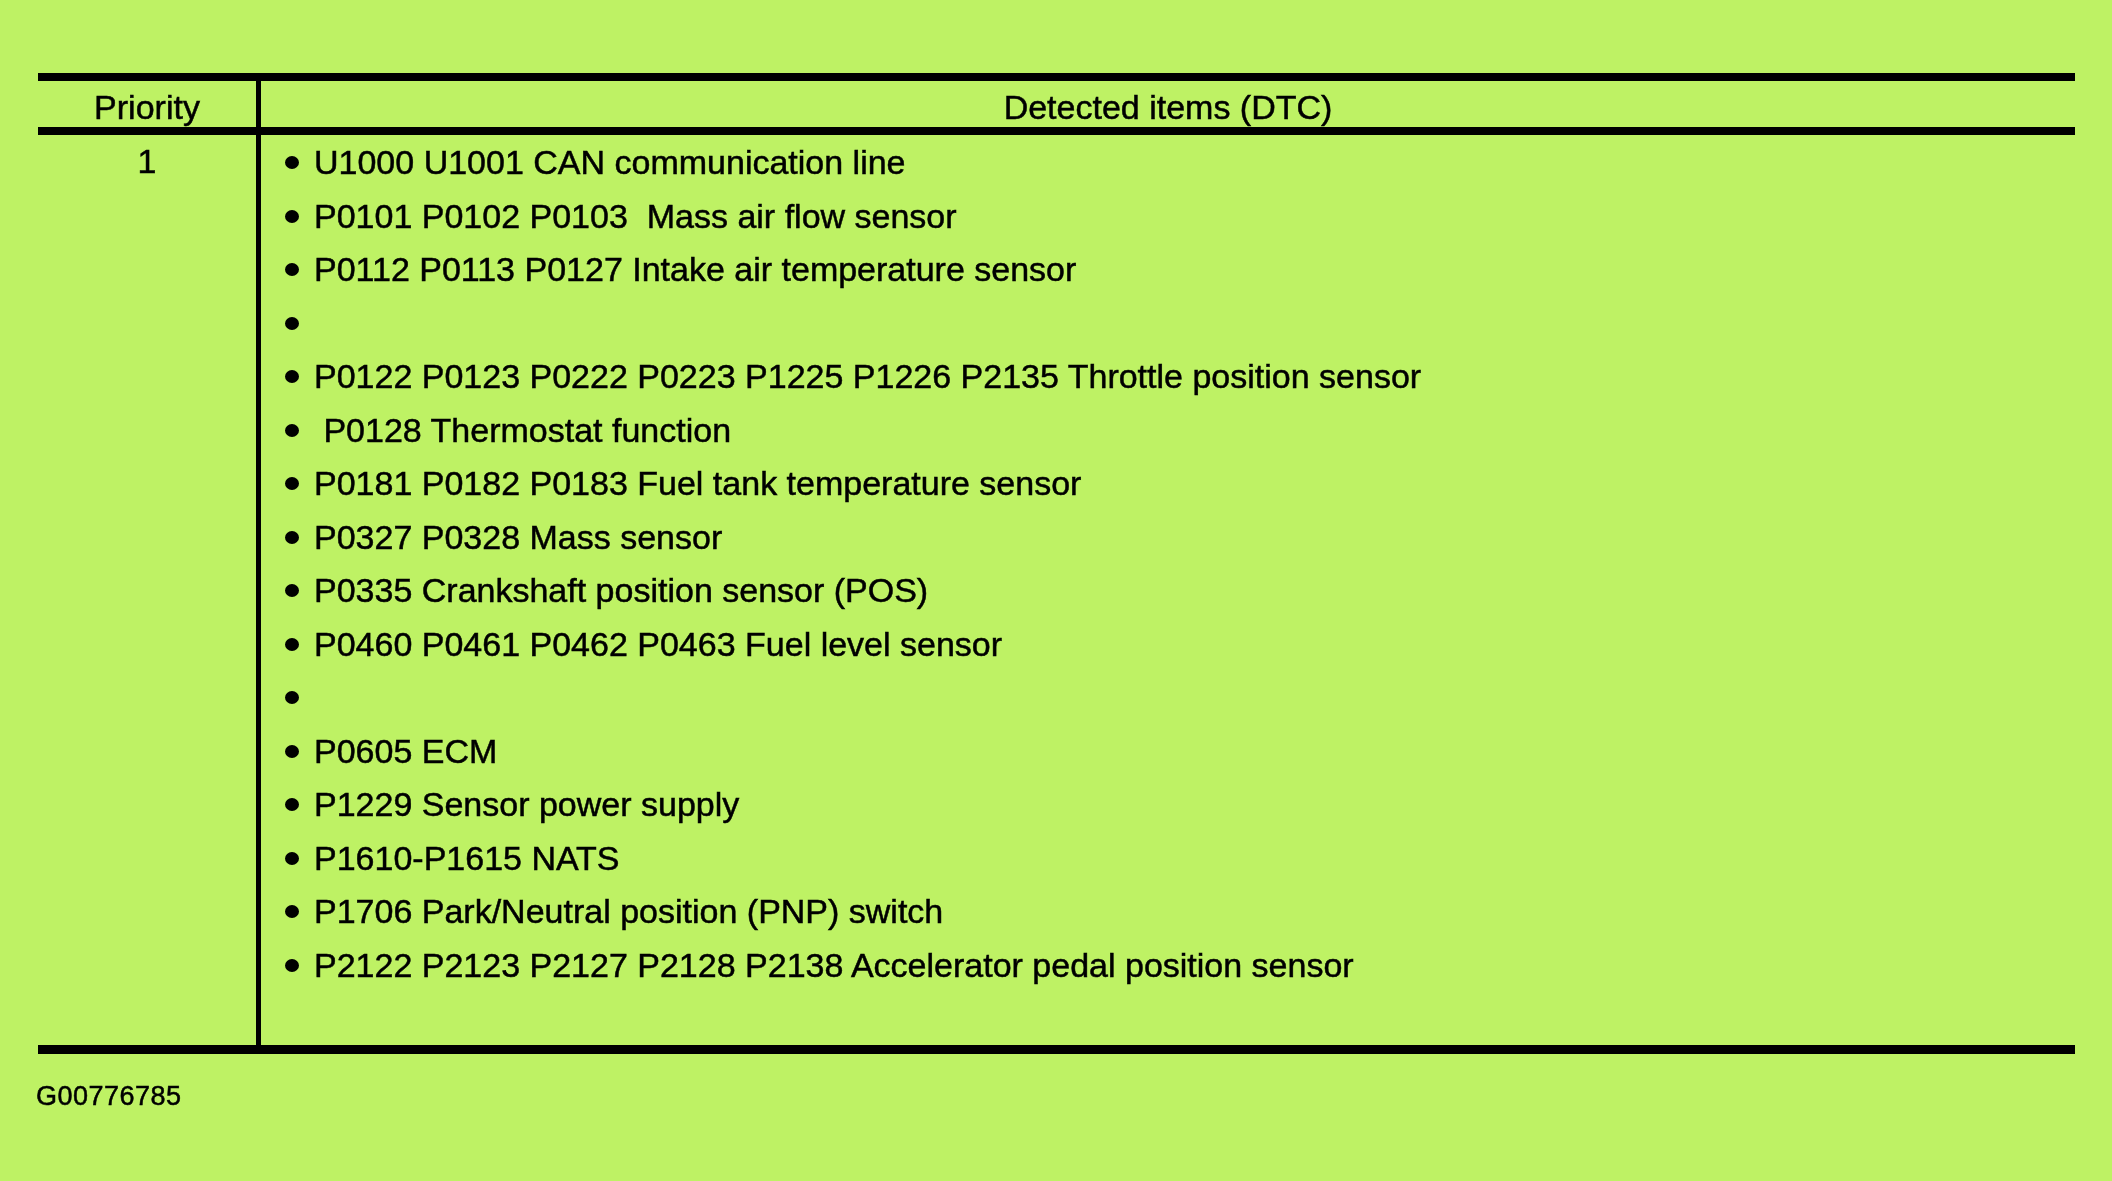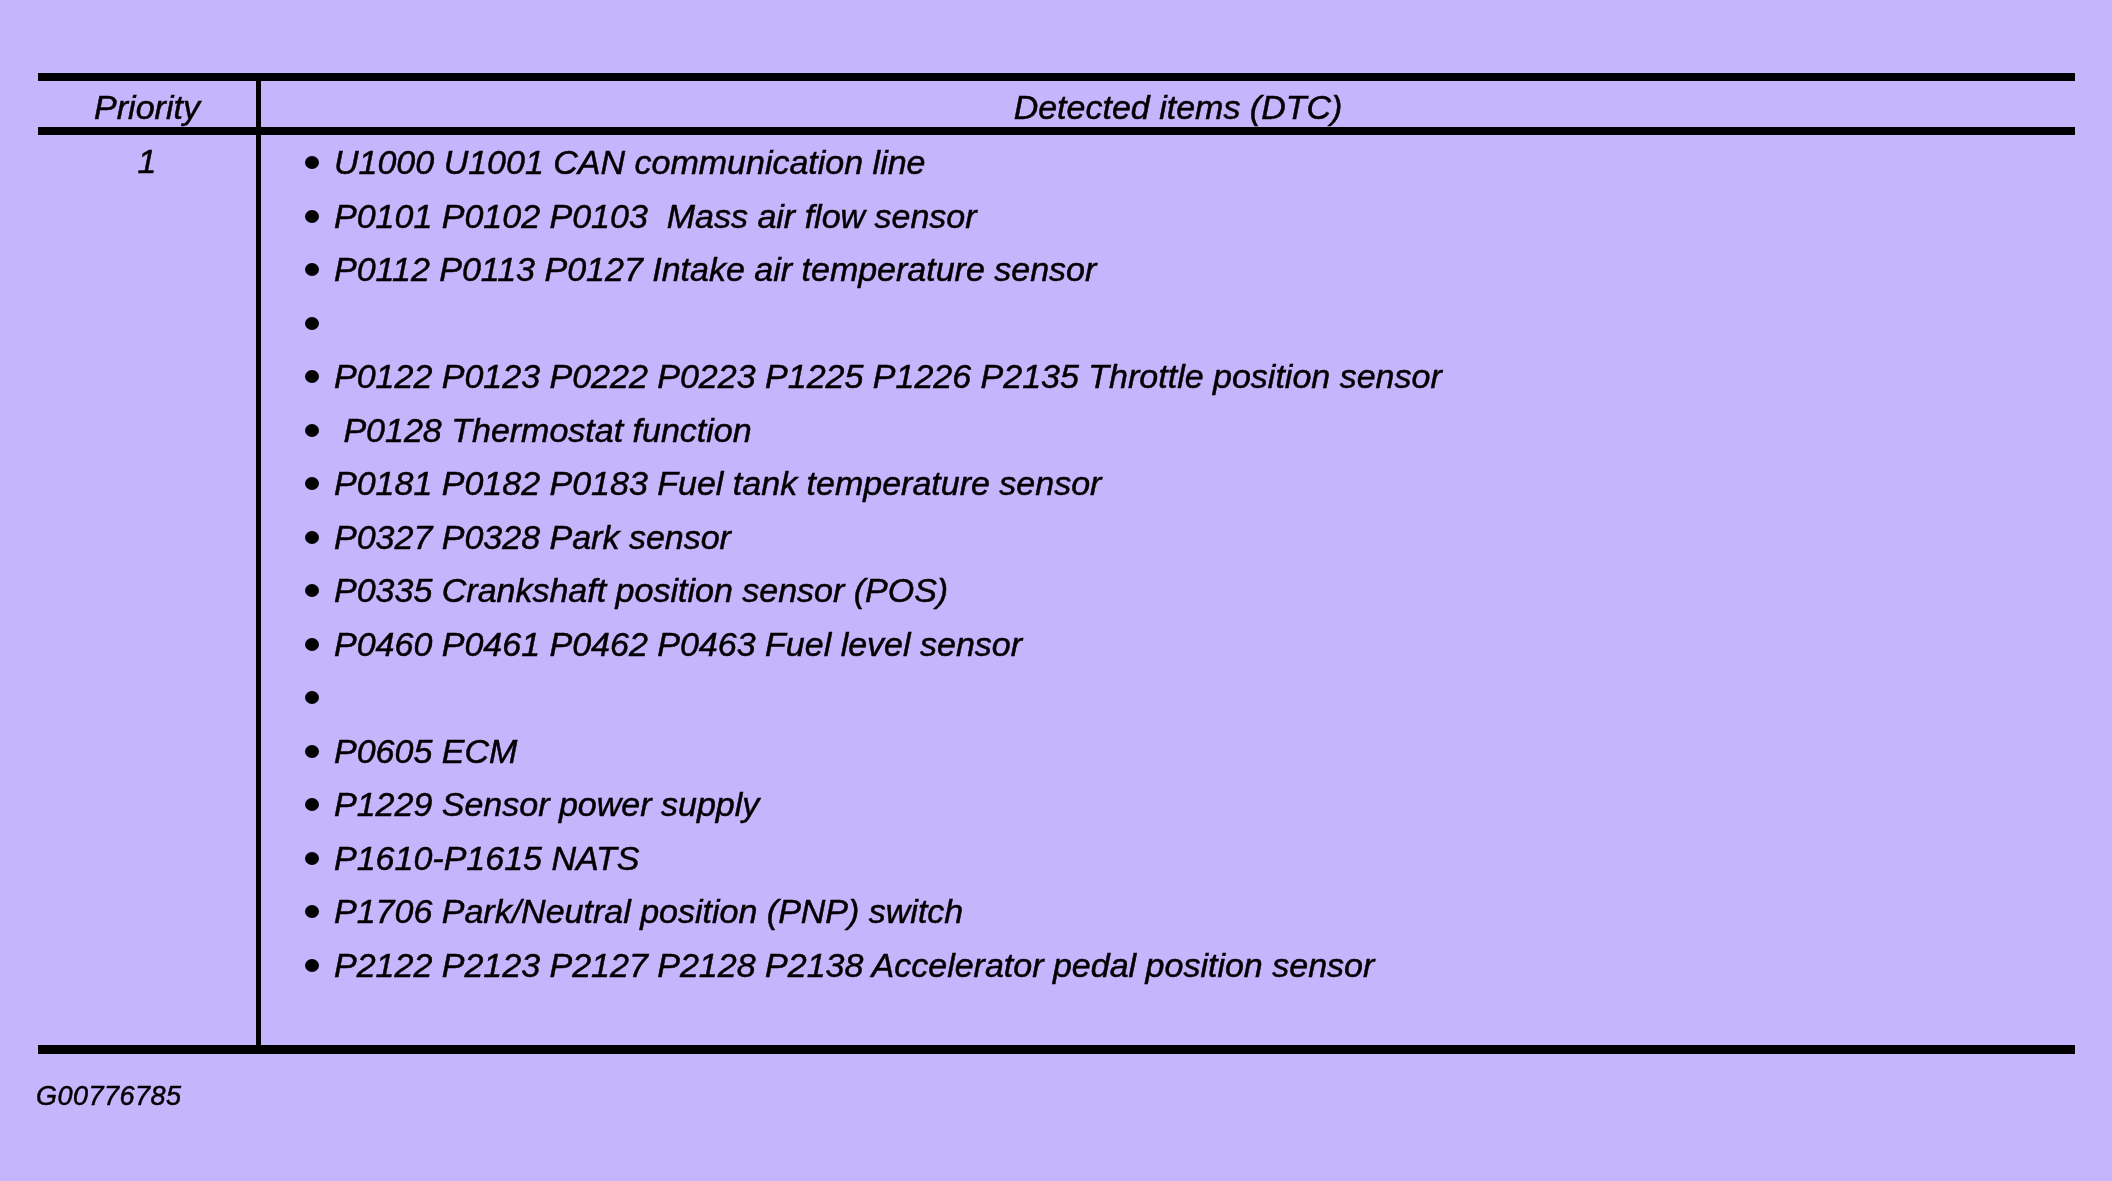--- a/index.html
+++ b/index.html
@@ -5,25 +5,24 @@
   * { margin: 0; padding: 0; box-sizing: border-box; }
 
   html, body {
     background: #ffffff;
   }
 
   .page {
     position: relative;
     width: 2112px;
     height: 1181px;
-    background: #c4b5fd;
+    background: #bef264;
     font-family: "Liberation Sans", sans-serif;
     color: #000000;
     overflow: hidden;
-    font-style: italic;
   }
 
   
   .ink {
     -webkit-text-stroke: 0.5px currentColor;
   }
 
   .dtc-table {
     position: absolute;
     left: 38px;
@@ -47,21 +46,20 @@
   .col-priority {
     width: 223px;
     flex: 0 0 223px;
     border-right: 5px solid #000;
     text-align: center;
   }
 
   .col-items {
     flex: 1 1 auto;
     min-width: 0;
-    margin-left: 20px;
   }
 
   .header-row .cell-text {
     display: block;
     font-size: 34px;
     line-height: 52px;
     text-align: center;
     white-space: pre;
   }
 
@@ -157,21 +155,21 @@
             <li>
             <span class="bullet"></span>
             <span class="item-text ink"> P0128 Thermostat function</span>
           </li>
             <li>
             <span class="bullet"></span>
             <span class="item-text ink">P0181 P0182 P0183 Fuel tank temperature sensor</span>
           </li>
             <li>
             <span class="bullet"></span>
-            <span class="item-text ink">P0327 P0328 Park sensor</span>
+            <span class="item-text ink">P0327 P0328 Mass sensor</span>
           </li>
             <li>
             <span class="bullet"></span>
             <span class="item-text ink">P0335 Crankshaft position sensor (POS)</span>
           </li>
             <li>
             <span class="bullet"></span>
             <span class="item-text ink">P0460 P0461 P0462 P0463 Fuel level sensor</span>
           </li>
             <li>

